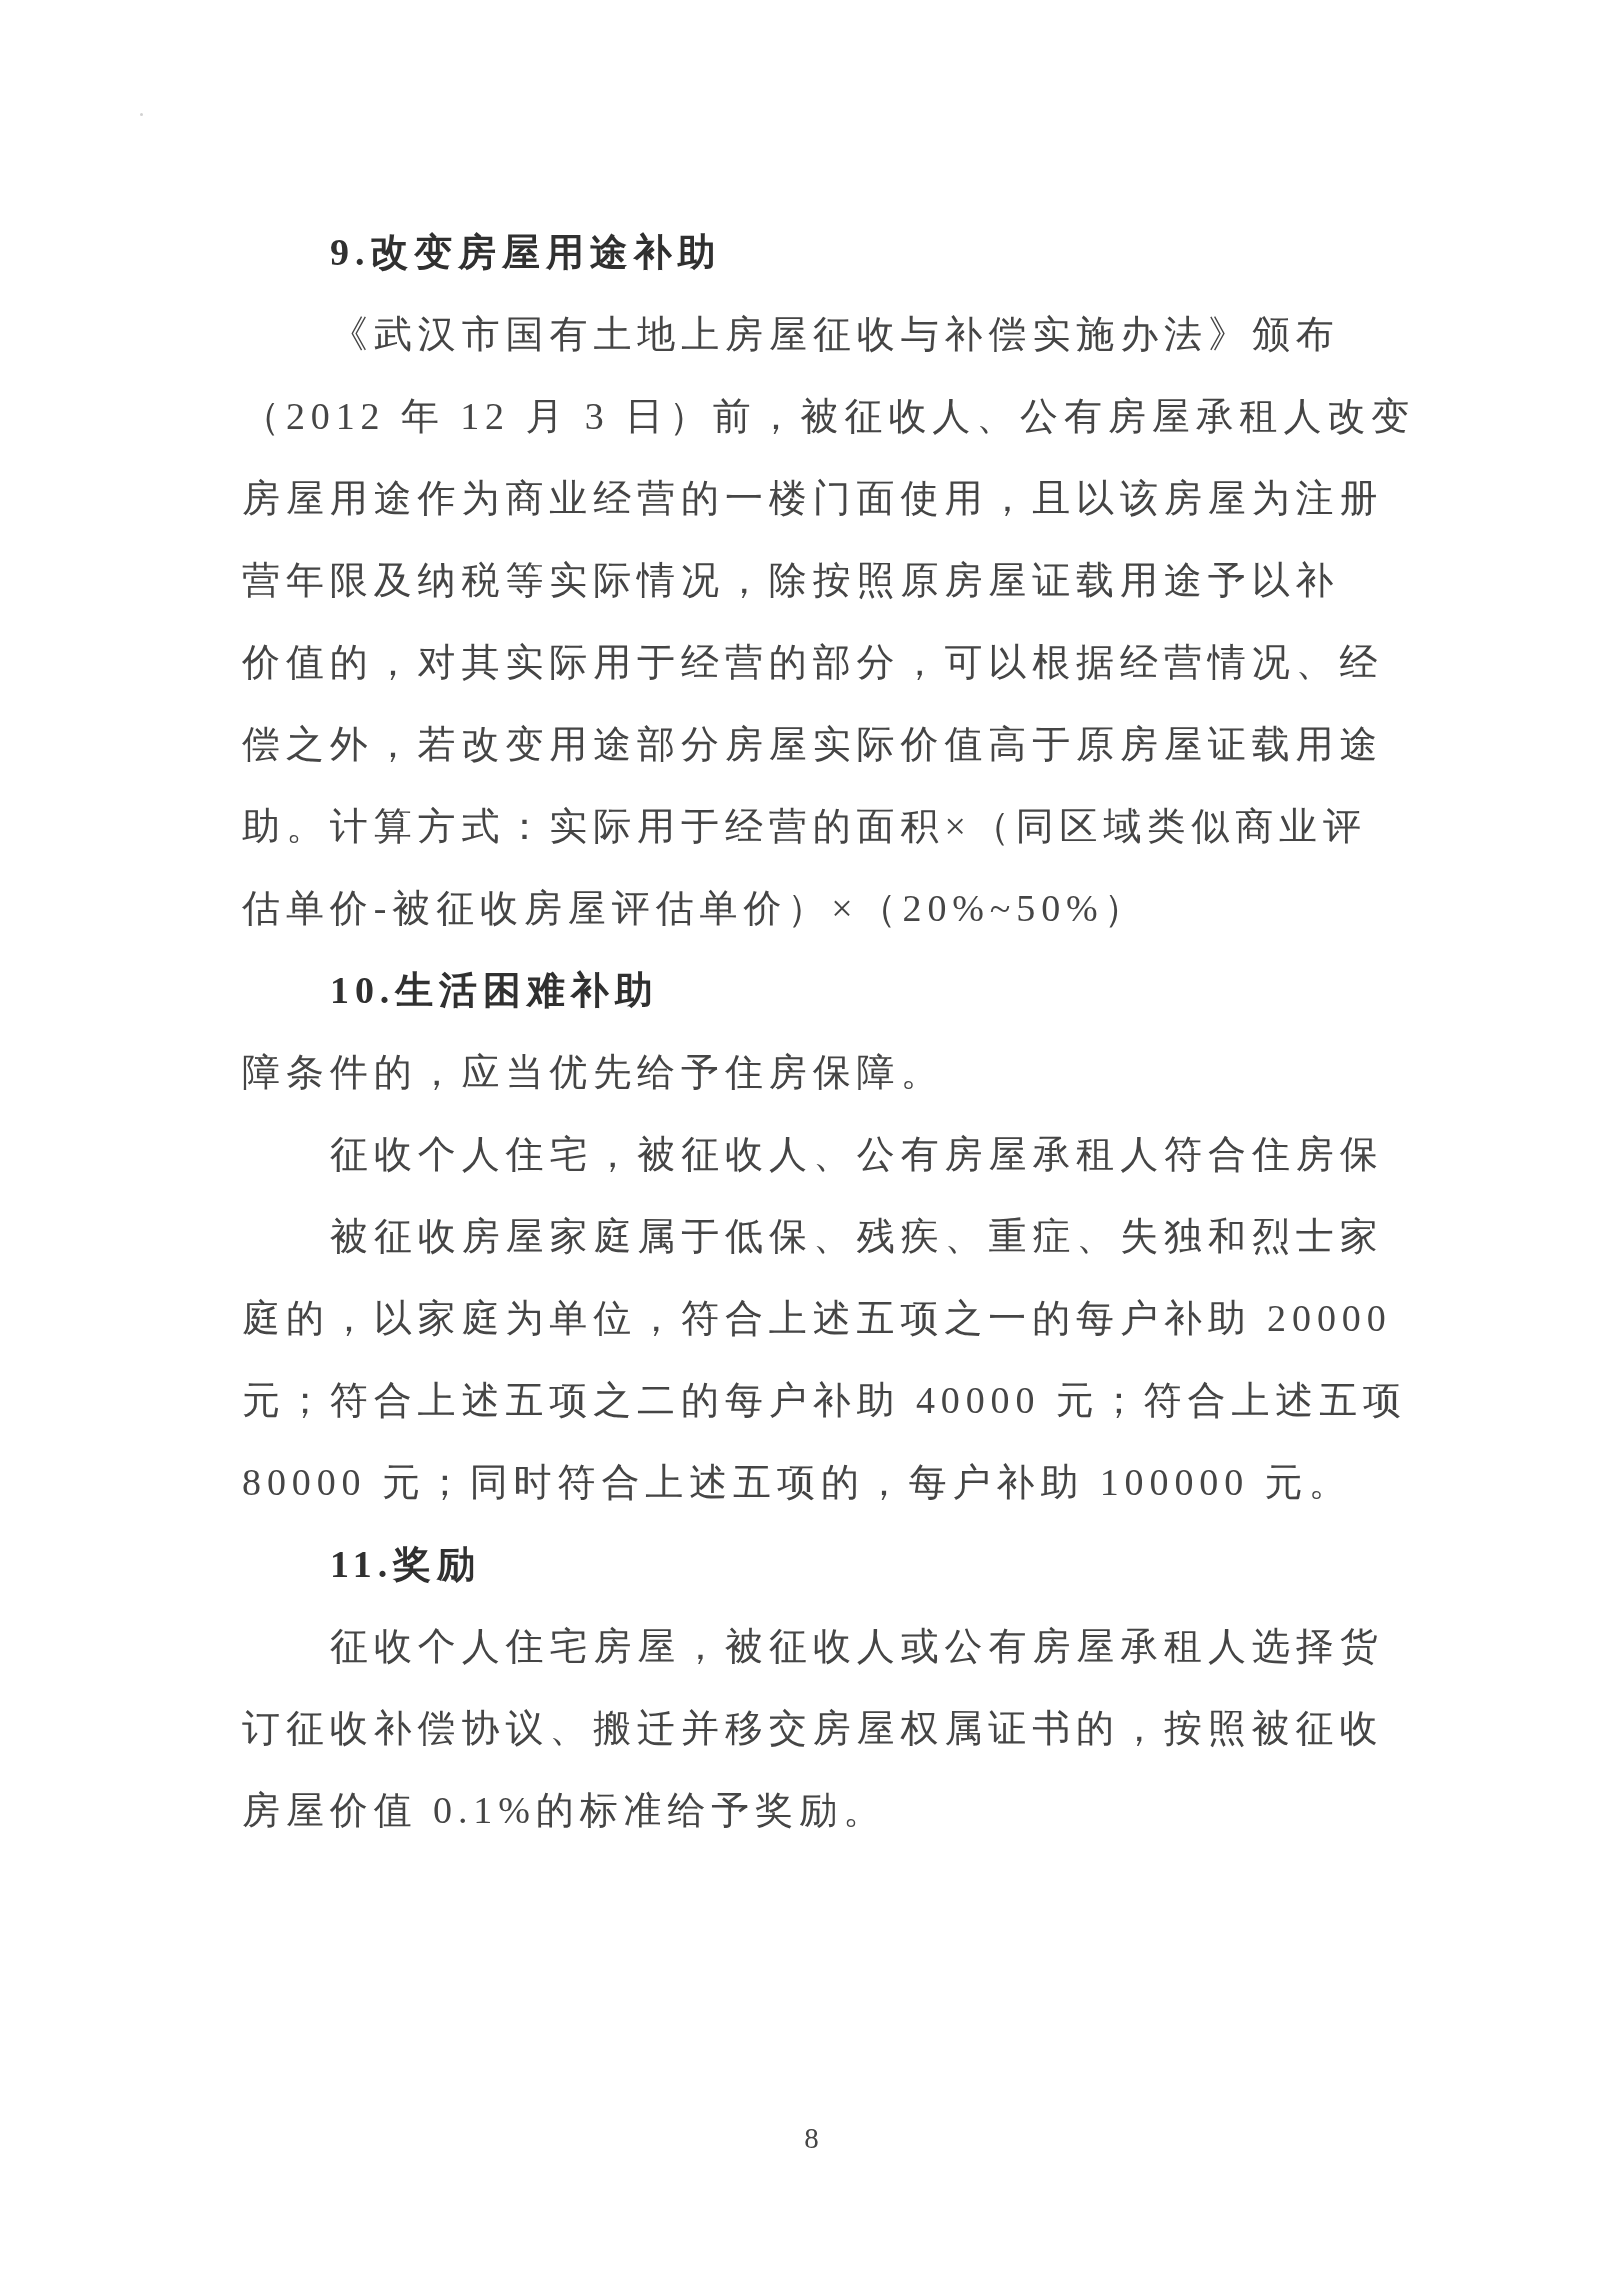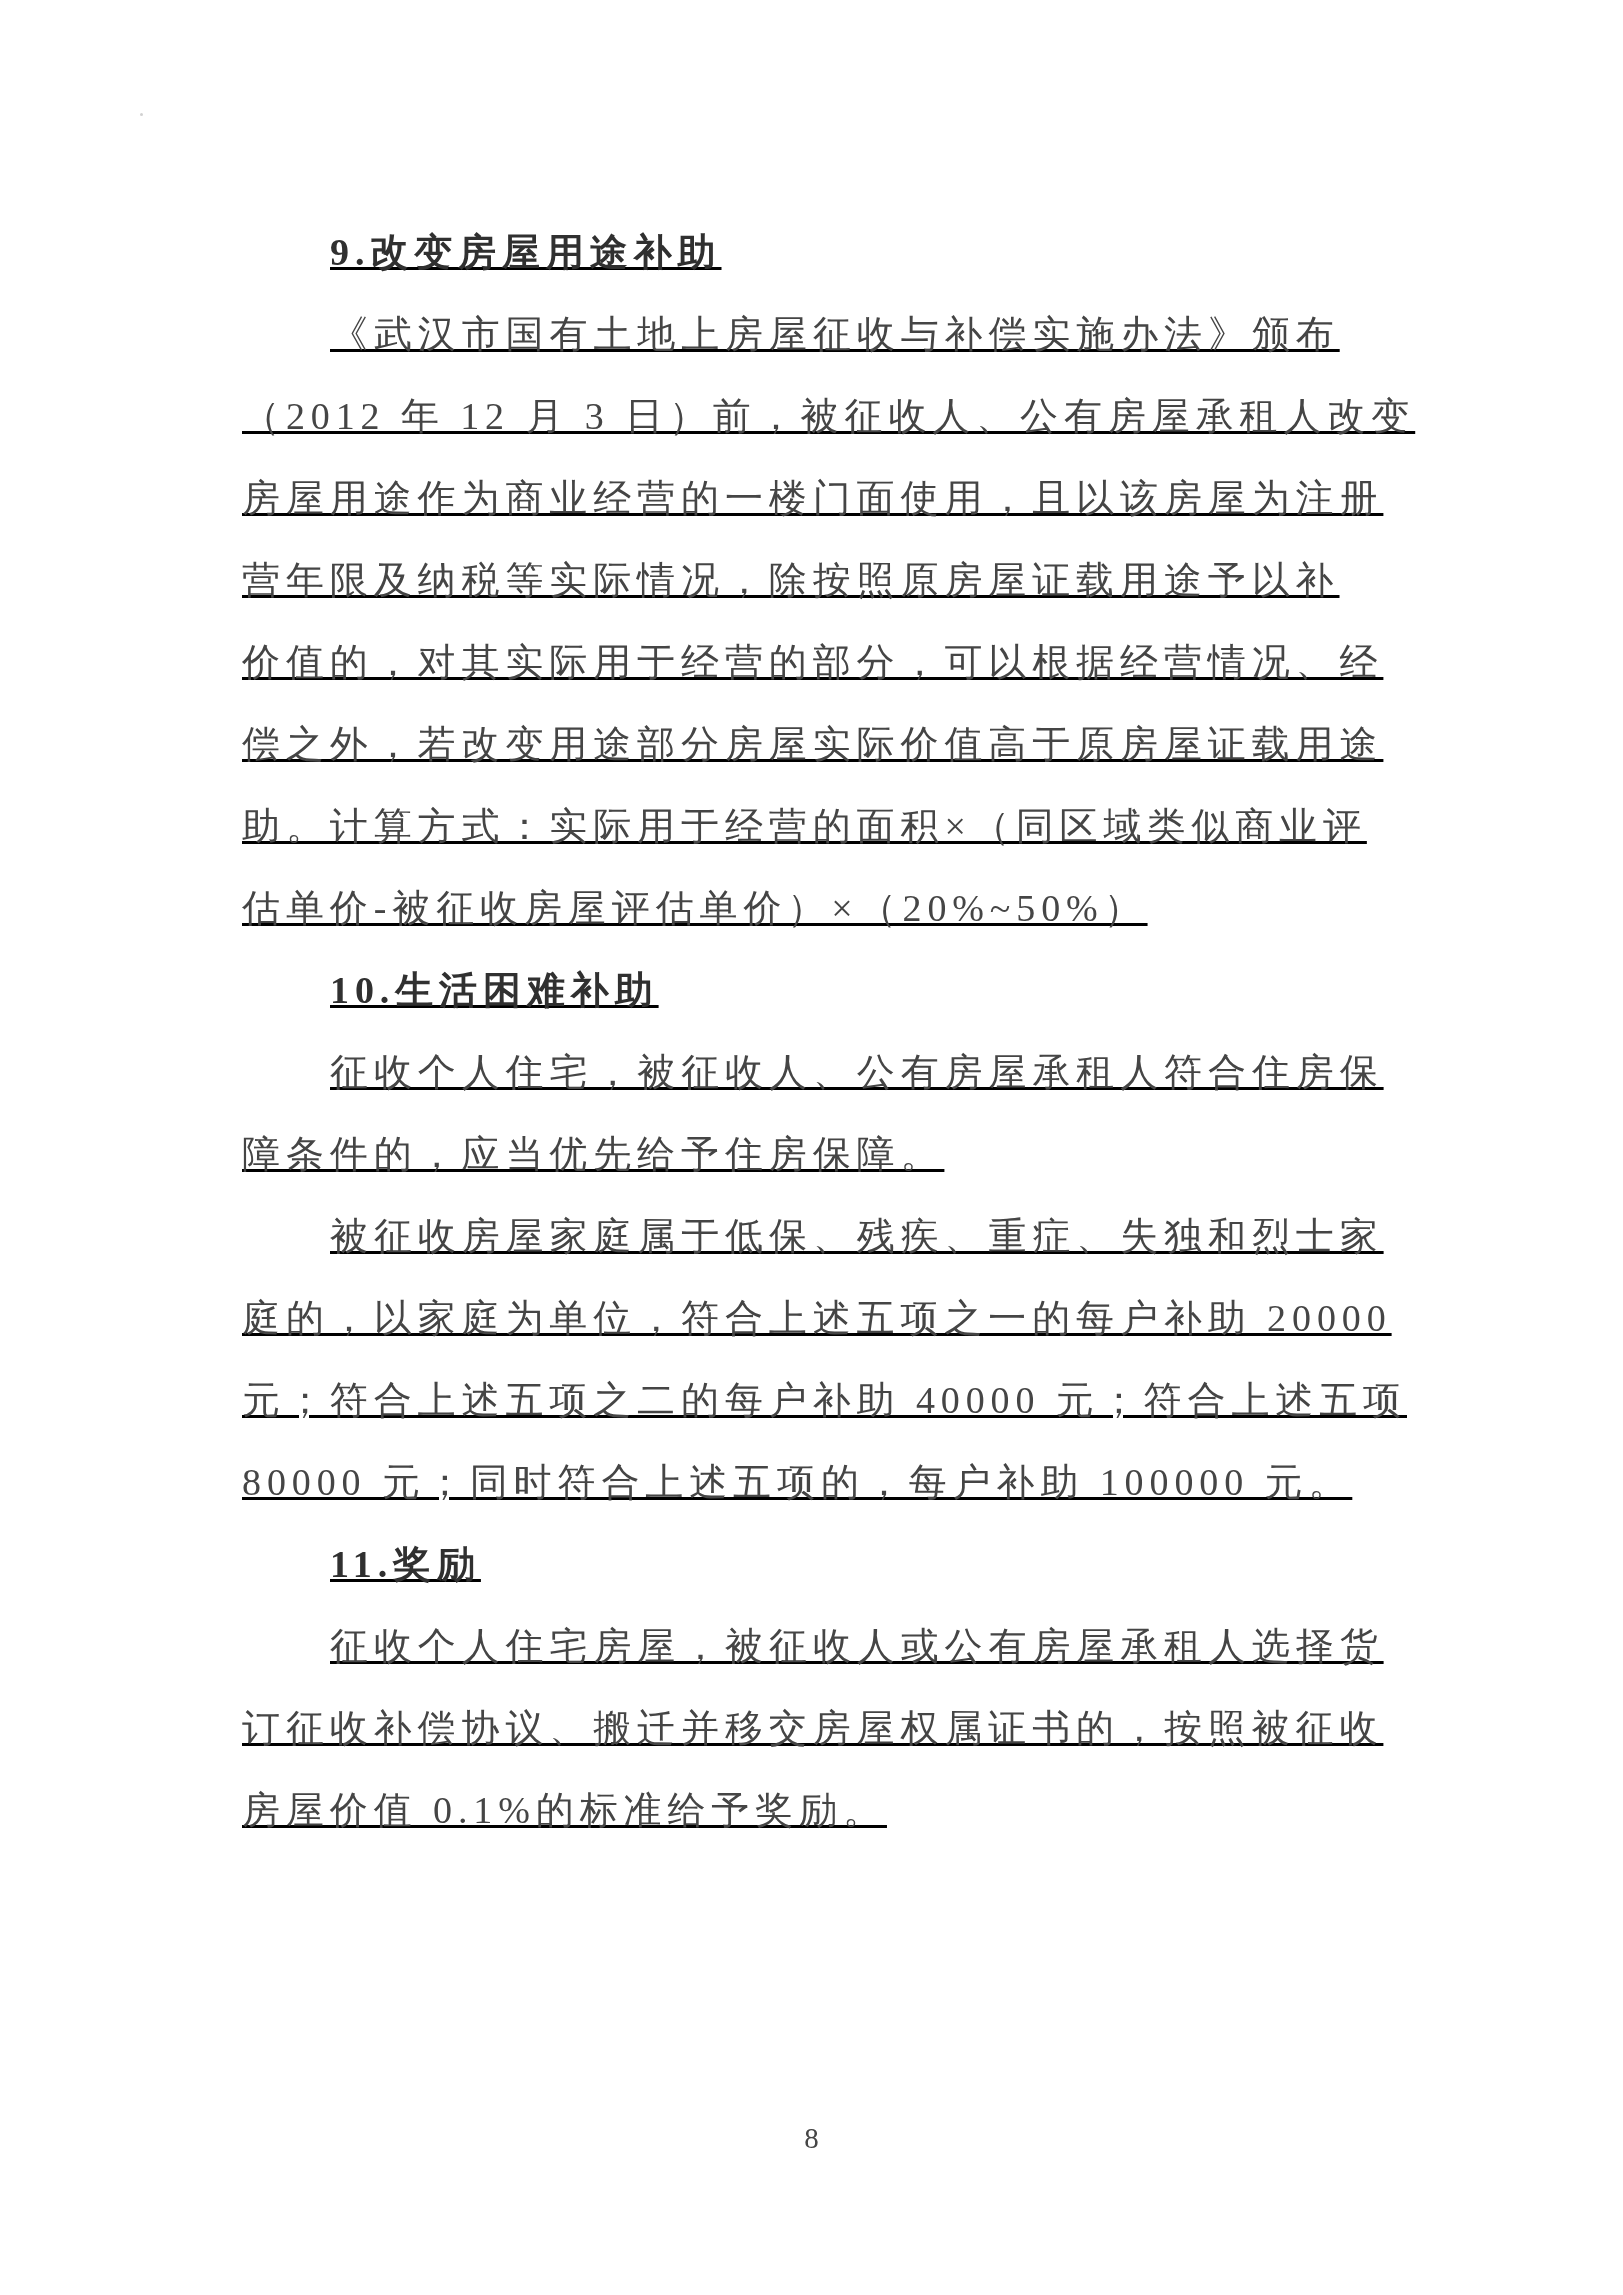--- a/index.html
+++ b/index.html
@@ -23,21 +23,20 @@
     height: 3.3px;
     border-radius: 50%;
     background: #9a9a9a;
     opacity: 0.45;
   }
   .text-block {
     position: absolute;
     left: 242px;
     top: 211px;
     width: 1142px;
-    text-decoration: underline;
   }
   .line {
     height: 82px;
     line-height: 82px;
     font-size: 38px;
     letter-spacing: 5.9px;
     color: var(--ink, #454545);
     white-space: pre;
     font-weight: normal;
   }
@@ -69,22 +68,22 @@
   <div class="line bold indent">9.改变房屋用途补助</div>
       <div class="line indent">《武汉市国有土地上房屋征收与补偿实施办法》颁布</div>
       <div class="line">（2012 年 12 月 3 日）前，被征收人、公有房屋承租人改变</div>
       <div class="line">房屋用途作为商业经营的一楼门面使用，且以该房屋为注册</div>
       <div class="line">营年限及纳税等实际情况，除按照原房屋证载用途予以补</div>
       <div class="line">价值的，对其实际用于经营的部分，可以根据经营情况、经</div>
       <div class="line">偿之外，若改变用途部分房屋实际价值高于原房屋证载用途</div>
       <div class="line">助。计算方式：实际用于经营的面积×（同区域类似商业评</div>
       <div class="line">估单价-被征收房屋评估单价）×（20%~50%）</div>
       <div class="line bold indent">10.生活困难补助</div>
+      <div class="line">障条件的，应当优先给予住房保障。</div>
       <div class="line indent">征收个人住宅，被征收人、公有房屋承租人符合住房保</div>
-      <div class="line">障条件的，应当优先给予住房保障。</div>
       <div class="line indent">被征收房屋家庭属于低保、残疾、重症、失独和烈士家</div>
       <div class="line">庭的，以家庭为单位，符合上述五项之一的每户补助 20000</div>
       <div class="line">元；符合上述五项之二的每户补助 40000 元；符合上述五项</div>
       <div class="line">80000 元；同时符合上述五项的，每户补助 100000 元。</div>
       <div class="line bold indent">11.奖励</div>
       <div class="line indent">征收个人住宅房屋，被征收人或公有房屋承租人选择货</div>
       <div class="line">订征收补偿协议、搬迁并移交房屋权属证书的，按照被征收</div>
       <div class="line">房屋价值 0.1%的标准给予奖励。</div>
     </div>
 

